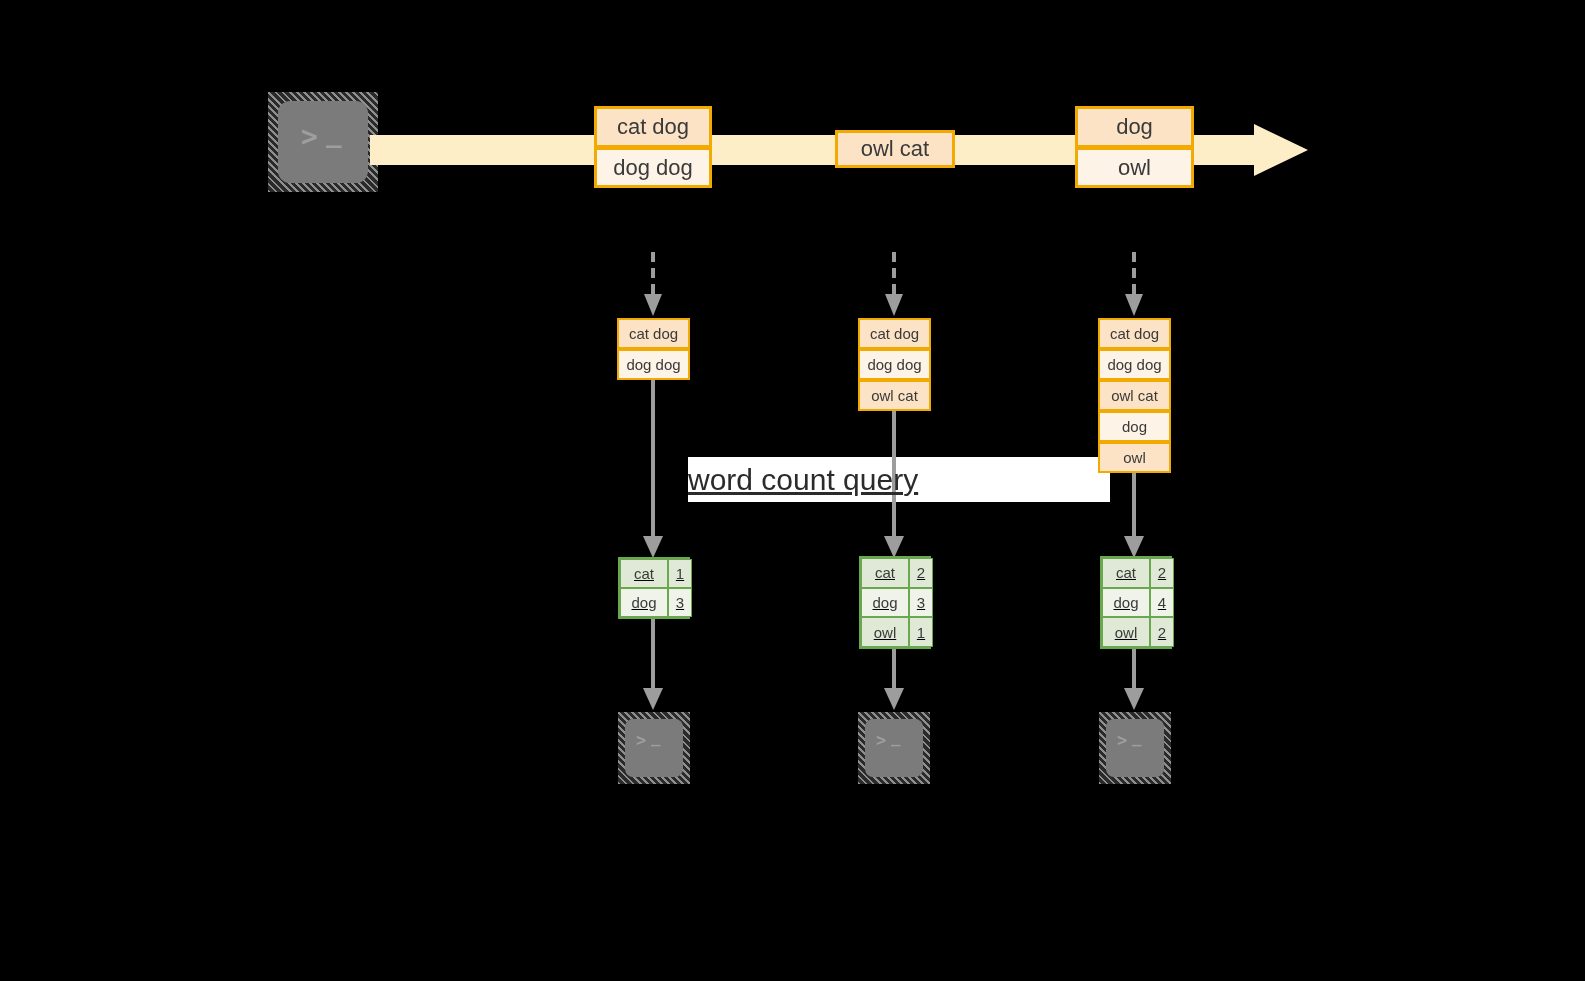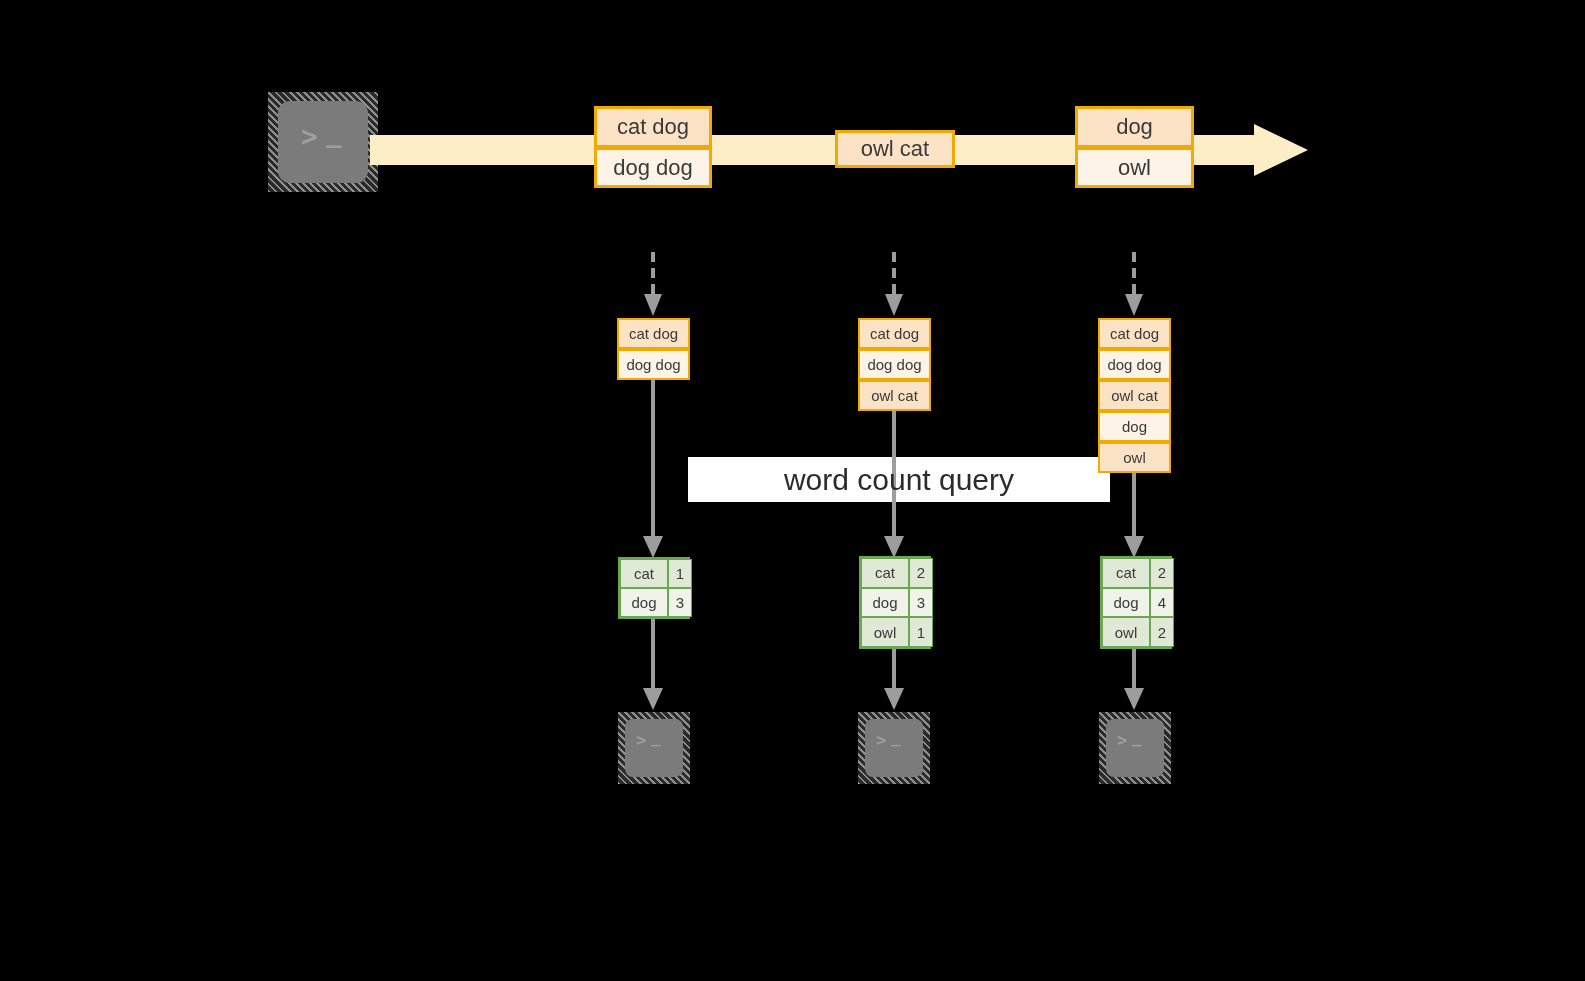--- a/index.html
+++ b/index.html
@@ -25,35 +25,35 @@
   
   .obox{position:absolute;box-sizing:border-box;border:2px solid #f2a900;
         background:#fce3c6;color:#3a3a3a;display:flex;align-items:center;
         justify-content:center;white-space:nowrap;}
   .obox.alt{background:#fdf3e7;}
   .obox.big{border-width:3px;}
 
   
   .gtab{position:absolute;box-sizing:border-box;border:2px solid #6aa84f;
         display:flex;flex-direction:column;background:#6aa84f;}
-  .grow{display:flex;flex:1;}
+  .grow{display:flex;flex:1;text-decoration:underline;}
   .gcell{box-sizing:border-box;border:1px solid #6aa84f;display:flex;
          align-items:center;justify-content:center;color:#3a3a3a;
          background:#dfe9d5;white-space:nowrap;}
   .gcell.k{flex:0 0 auto;}
   .gcell.v{flex:0 0 auto;}
   .grow.alt .gcell{background:#eff3ea;}
 
   
   .conn{position:absolute;}
   .conn svg{display:block;overflow:visible;}
 
   
   .qlabel{position:absolute;color:#2b2b2b;white-space:nowrap;
-          display:flex;align-items:center;justify-content:center;}
+          display:flex;align-items:center;justify-content:flex-start;text-decoration:underline;}
 </style>
 </head>
 <body>
 
 <div id="stage">
 
   <div class="whiteband" style="left:688px;top:457px;width:422px;height:45px;"></div>
 
   <div class="term" style="left:268px;top:92px;width:110px;height:100px;">
     <div class="hatch"></div>

